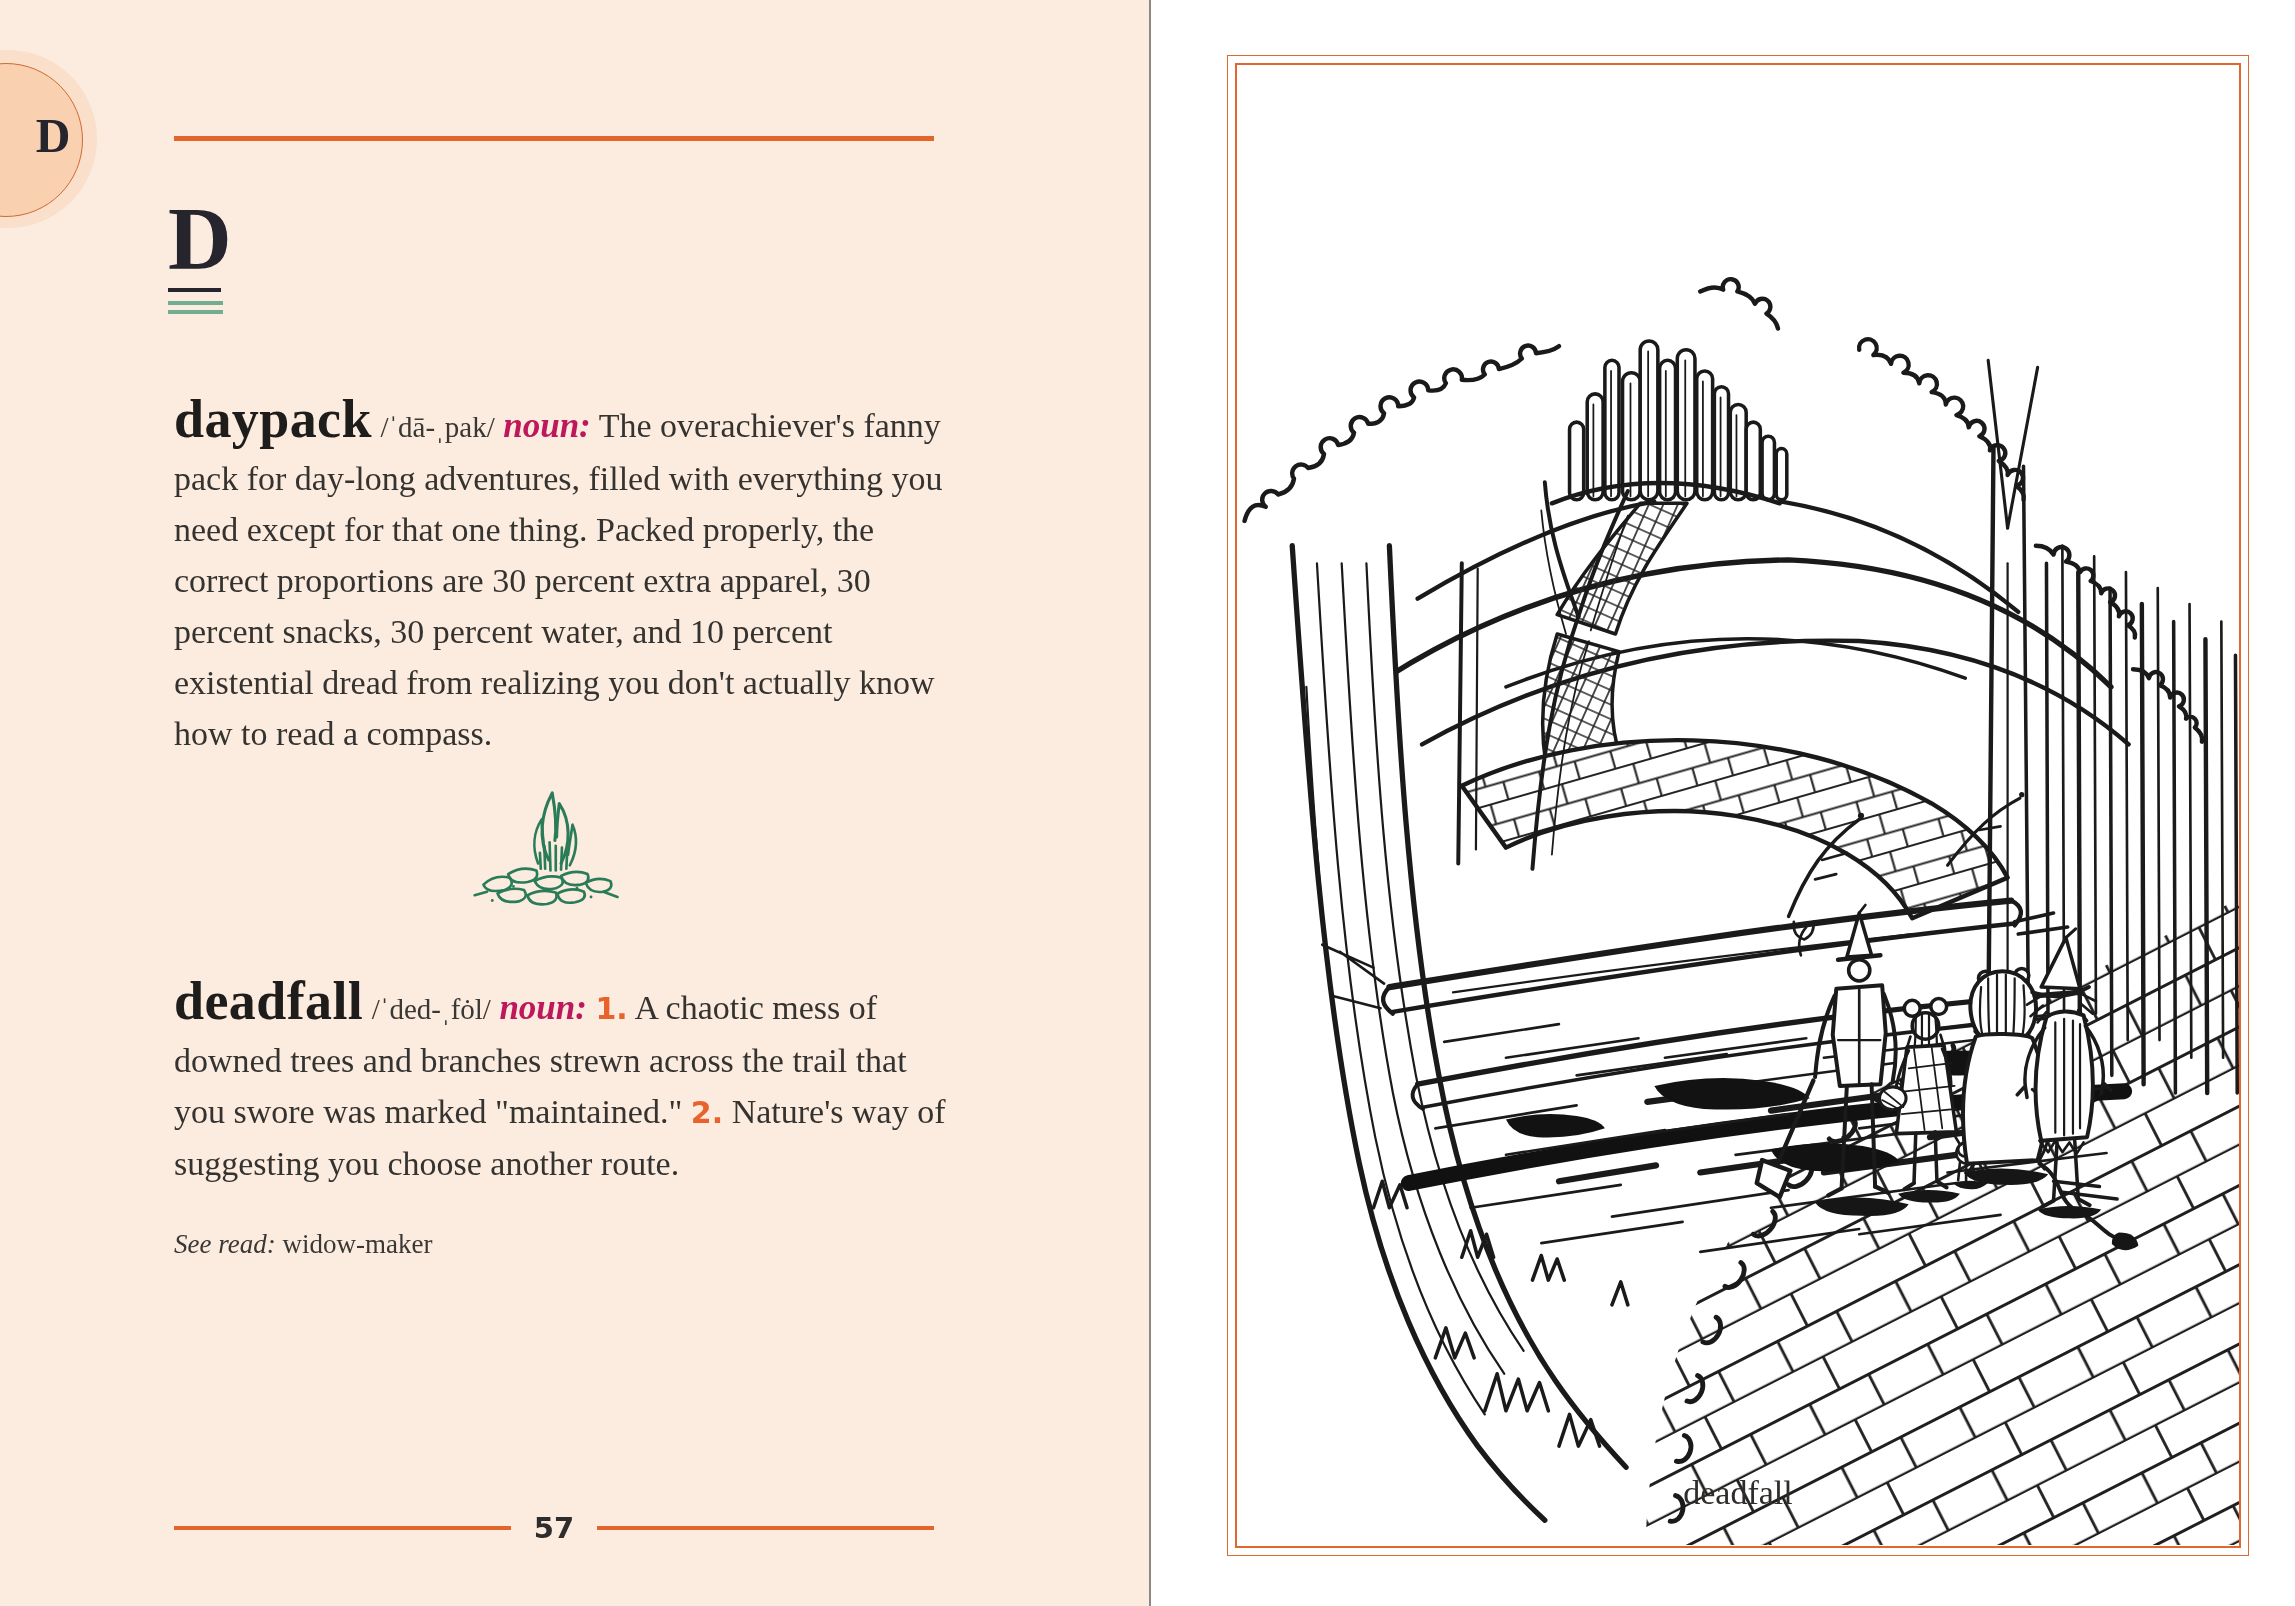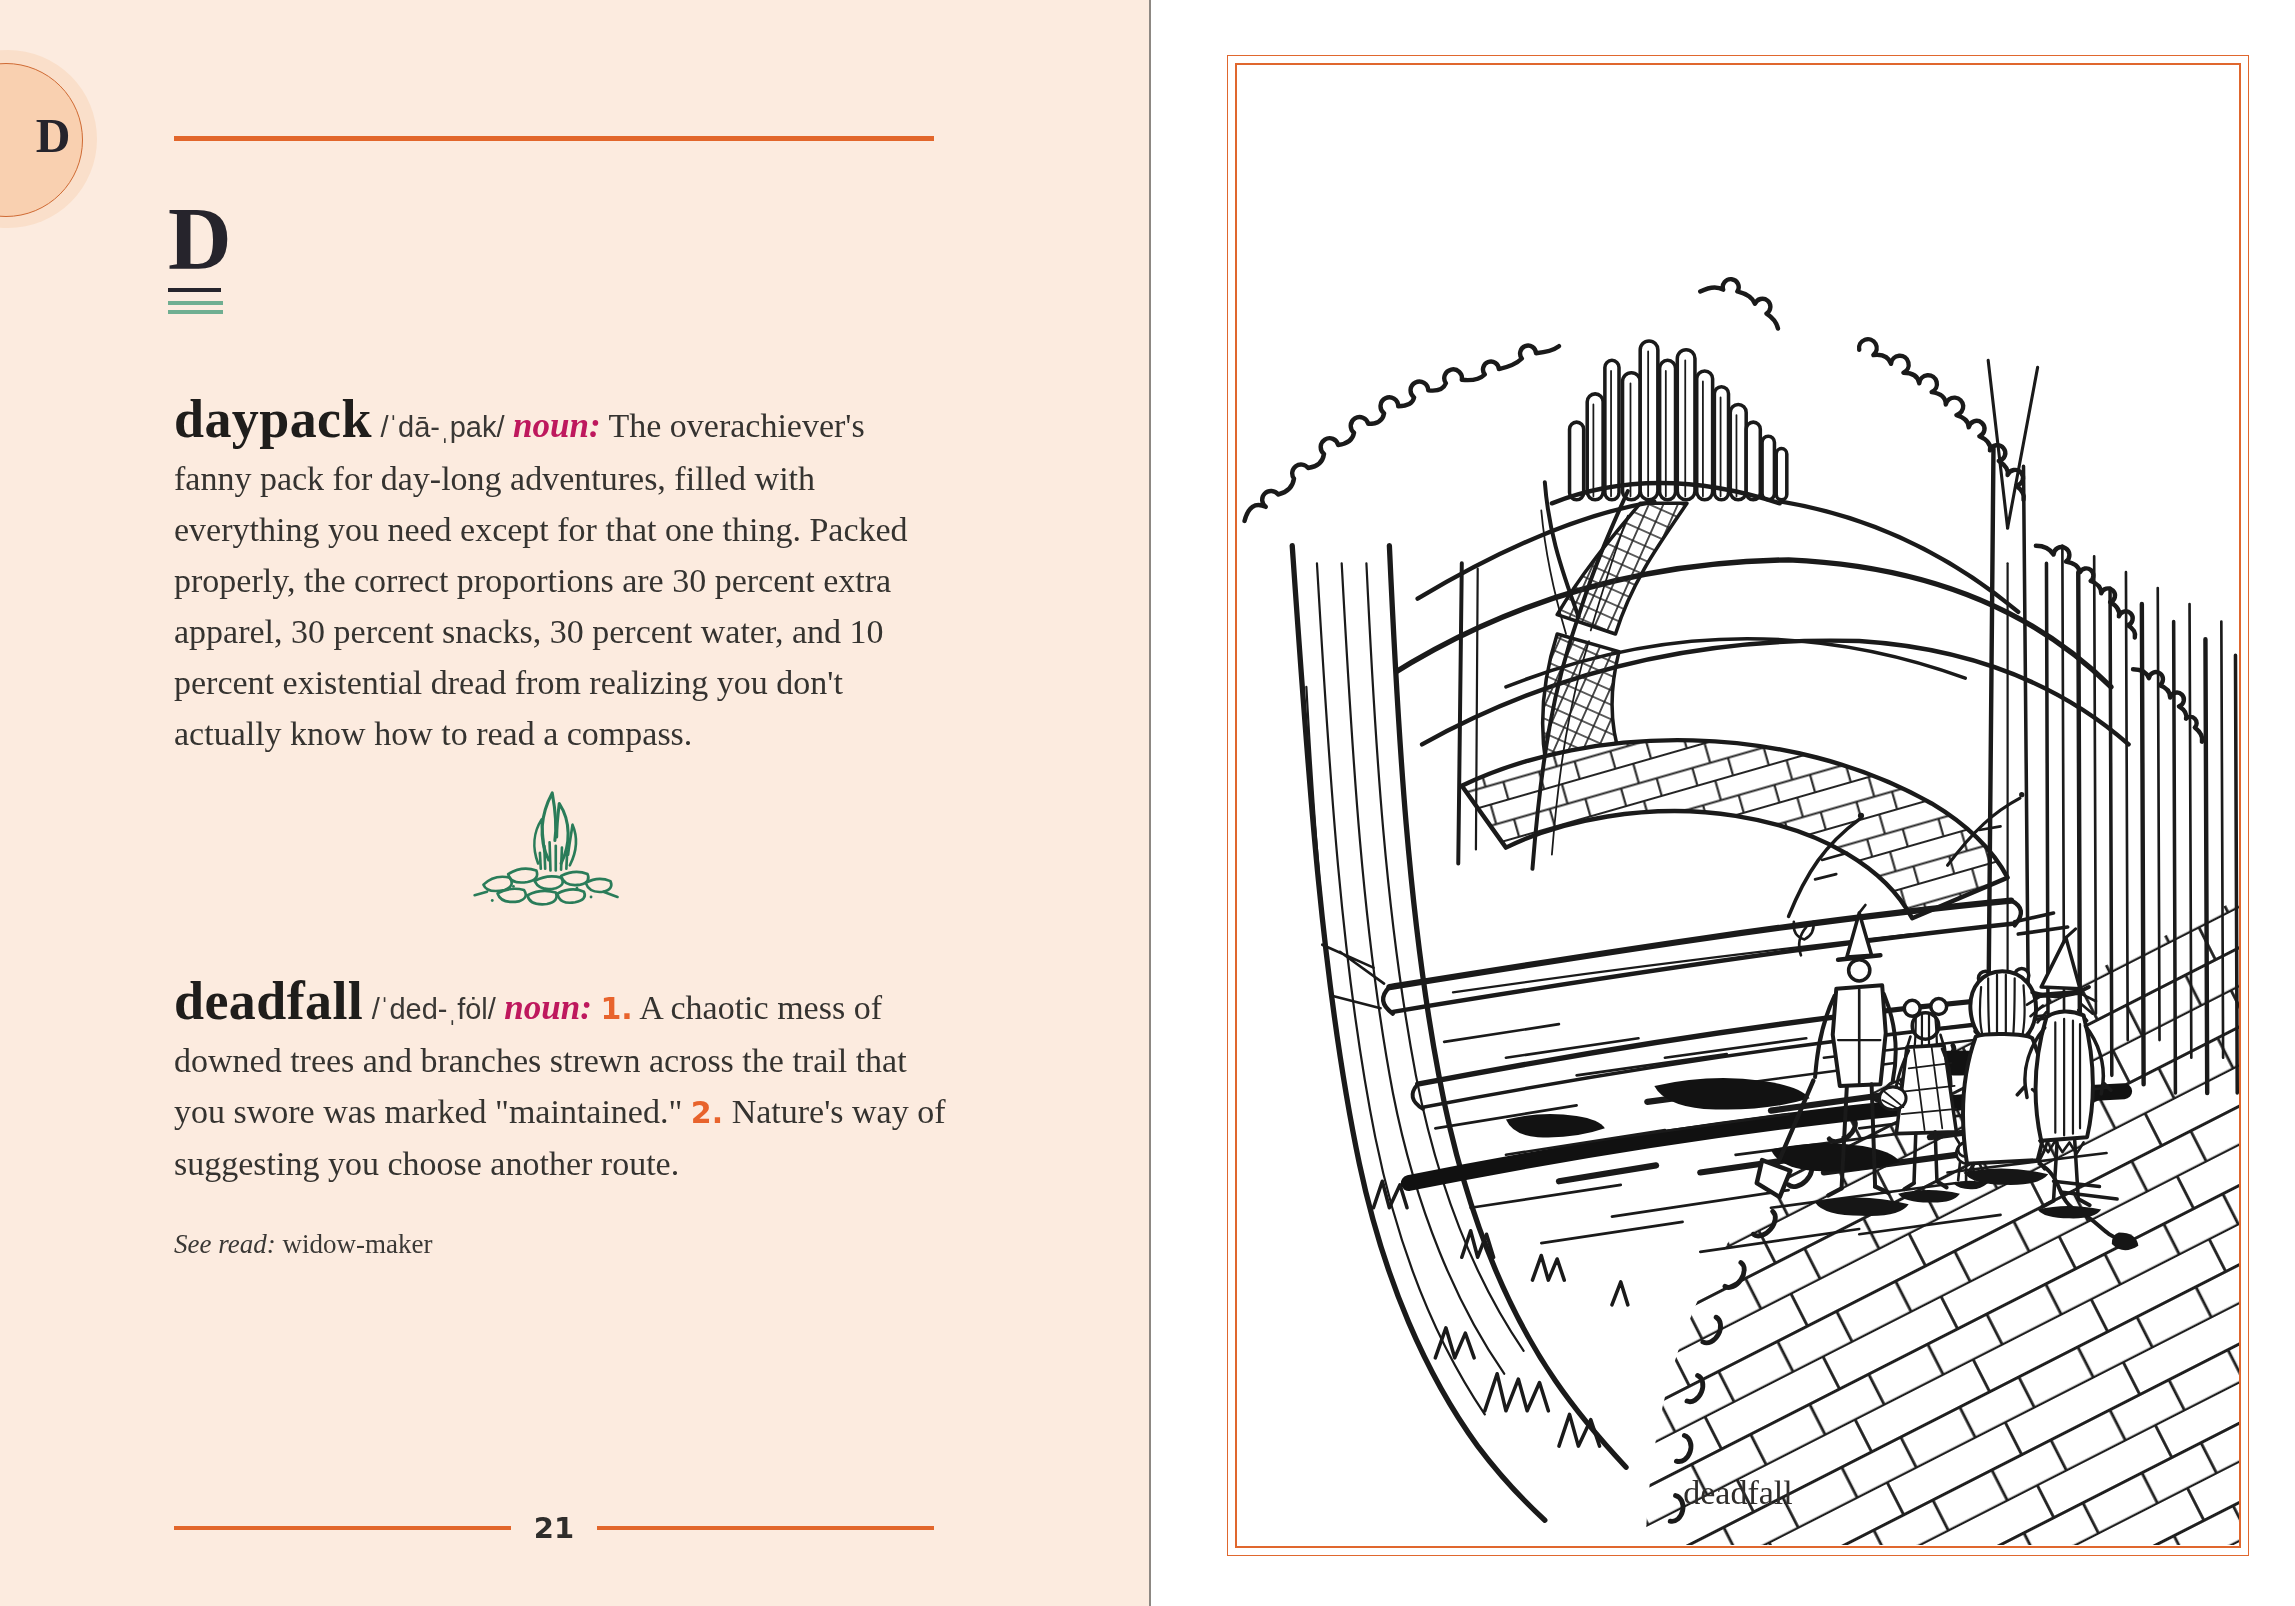--- a/index.html
+++ b/index.html
@@ -15,21 +15,21 @@
               font-weight:bold;font-size:48px;color:#26242c;}
   .rule-top{position:absolute;left:174px;top:136px;width:760px;height:5.3px;background:#e2662b;}
   .section-d{position:absolute;left:168px;top:196px;font-size:88px;line-height:85px;font-weight:bold;color:#26242c;}
   .d-underline{position:absolute;left:168px;top:288px;width:53px;height:4.4px;background:#26242c;}
   .green-rule{position:absolute;left:168px;width:55px;height:4.4px;background:#6fae91;}
   .gr1{top:301px;}.gr2{top:310px;}
   .entry{position:absolute;left:174px;width:775px;font-size:34px;line-height:51px;color:#353330;}
   .entry-1{top:360px;}
   .entry-2{top:942px;}
   .headword{font-weight:bold;font-size:54px;color:#1f1d1b;letter-spacing:0.4px;}
-  .pron{font-family:Liberation Sans, sans-serif;font-size:29px;color:#3a3835;}
+  .pron{font-family:Liberation Serif, serif;font-size:29px;color:#3a3835;}
   .pos{font-weight:bold;font-style:italic;font-size:35px;color:#be185d;}
   .sense-num{font-family:"DejaVu Sans",sans-serif;font-weight:bold;font-size:30px;color:#e8632c;}
   .see-also{position:absolute;left:174px;top:1202px;font-size:27px;color:#3a3835;}
   .see-also .lbl{font-style:italic;}
   .campfire-wrap{position:absolute;left:457px;top:784px;width:194px;height:129px;}
   .footer{position:absolute;left:174px;top:1511px;width:760px;display:flex;align-items:center;}
   .footer .fline{flex:1;height:4.4px;background:#e2662b;}
   .footer .pnum{margin:0 23px;font-family:"DejaVu Sans",sans-serif;font-weight:bold;font-size:29px;color:#2f2d2b;}
   
   .page-right{position:absolute;left:1151px;top:0;width:1144px;height:1607px;background:#ffffff;}
@@ -91,21 +91,21 @@
         </g>
       </svg>
     </div>
 
     <p class="entry entry-2"><span class="headword">deadfall</span> <span class="pron">/ˈded-ˌfȯl/</span> <span class="pos">noun:</span> <span class="sense-num">1.</span> <span>A chaotic mess of downed trees and branches strewn across the trail that you swore was marked "maintained."</span> <span class="sense-num">2.</span> <span>Nature's way of suggesting you choose another route.</span></p>
 
     <p class="see-also"><span class="lbl">See read:</span> <span>widow-maker</span></p>
 
     <div class="footer">
       <div class="fline"></div>
-      <div class="pnum">21</div>
+      <div class="pnum">57</div>
       <div class="fline"></div>
     </div>
   </div>
 
   <div class="page-divider"></div>
 
   <div class="page-right">
     <div class="frame-outer">
       <div class="frame-inner">
 

